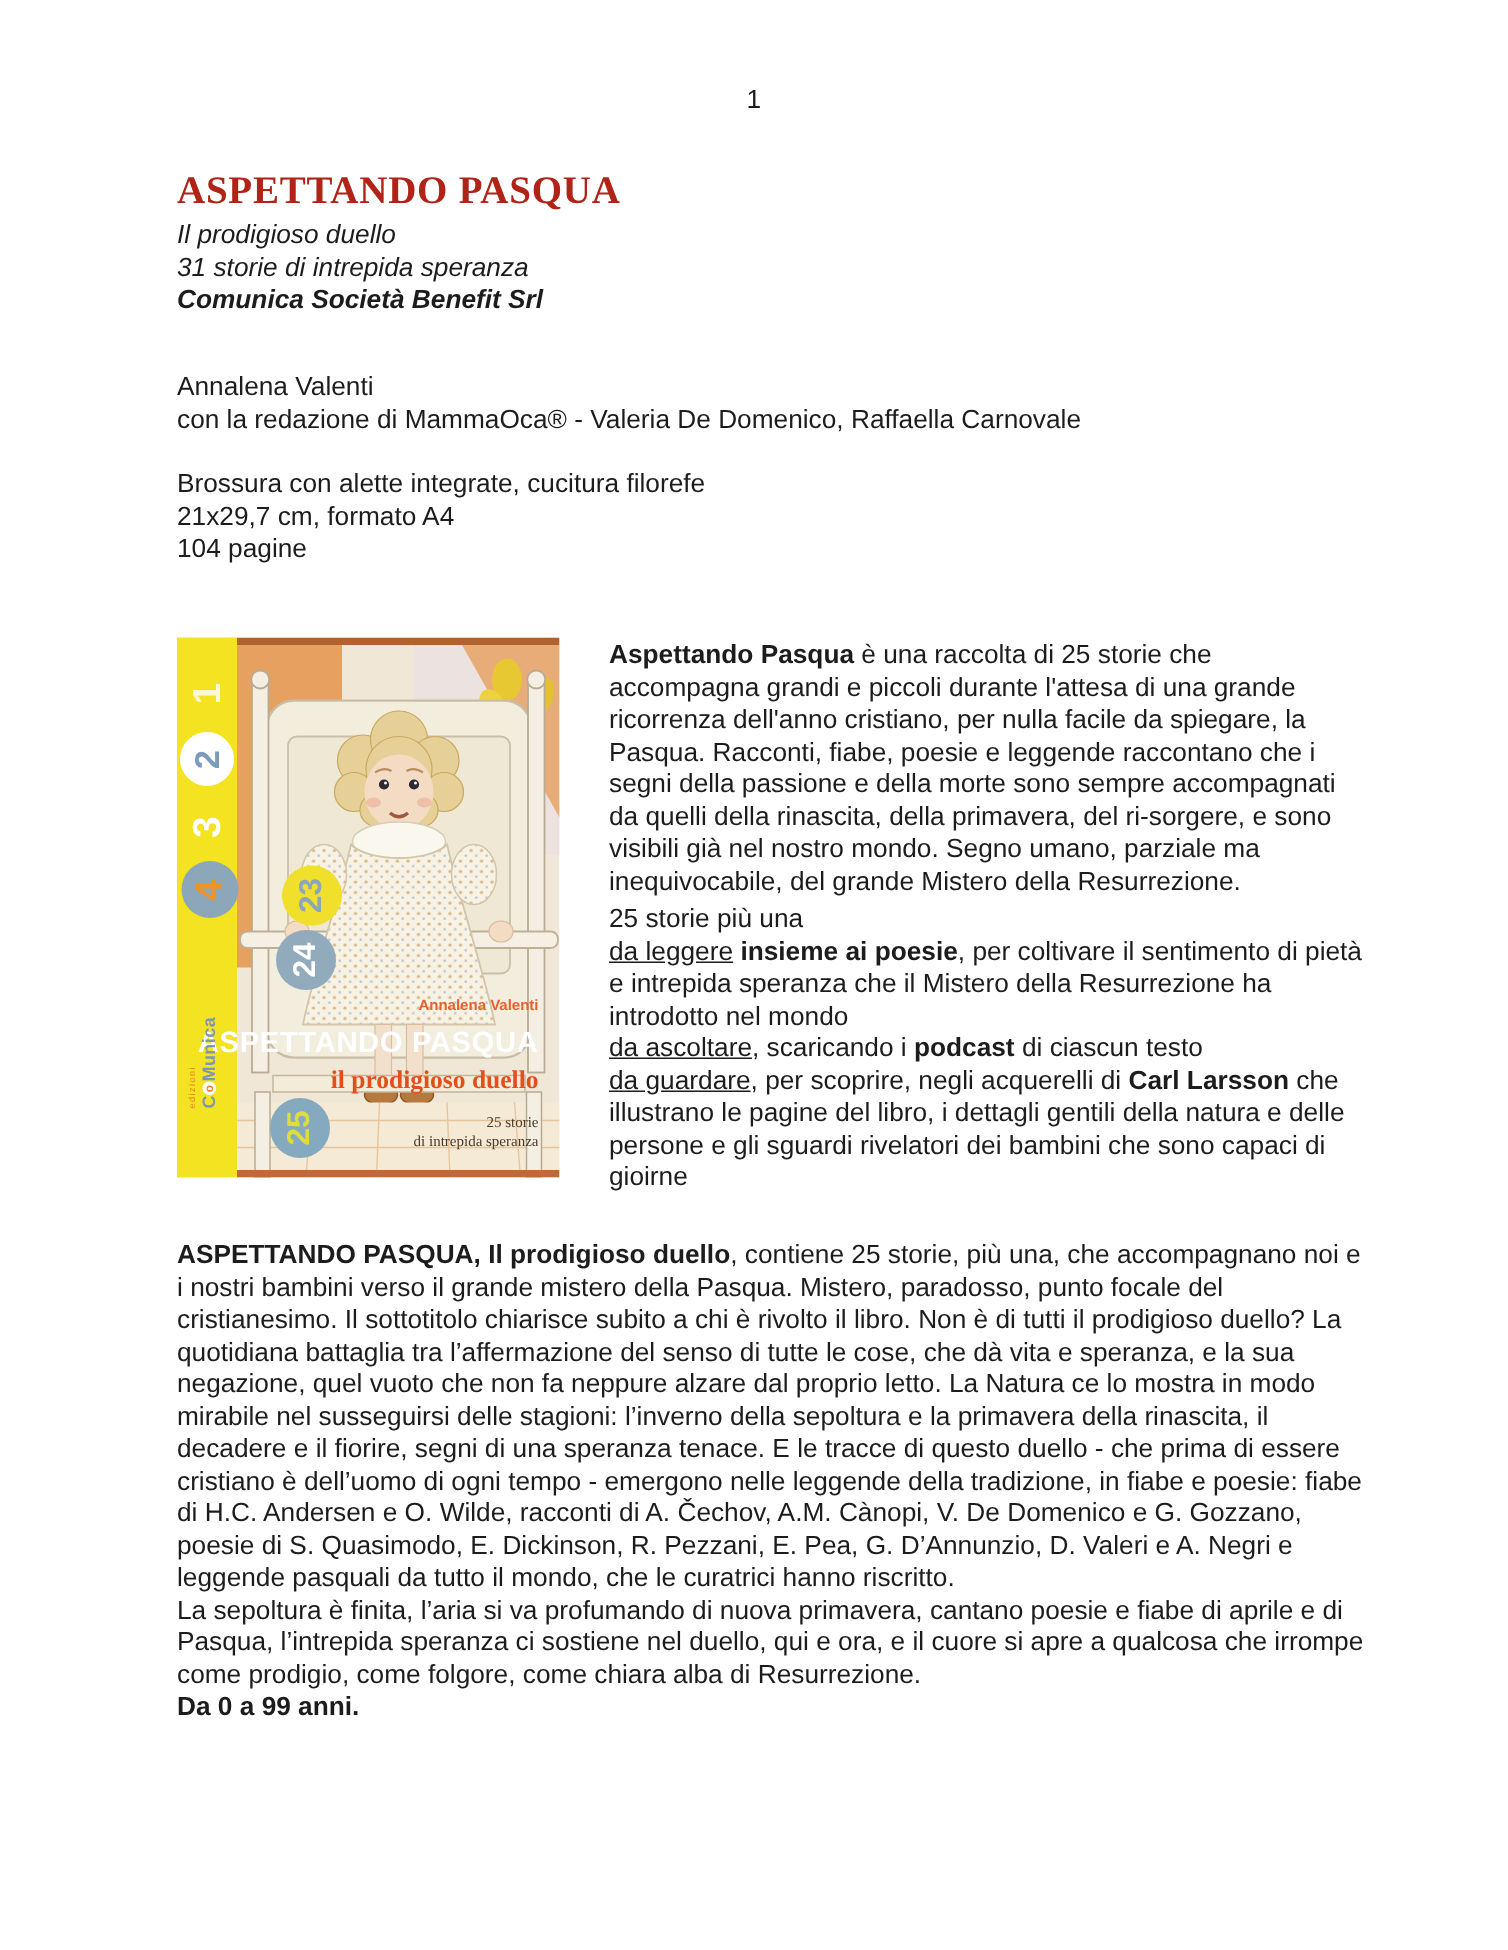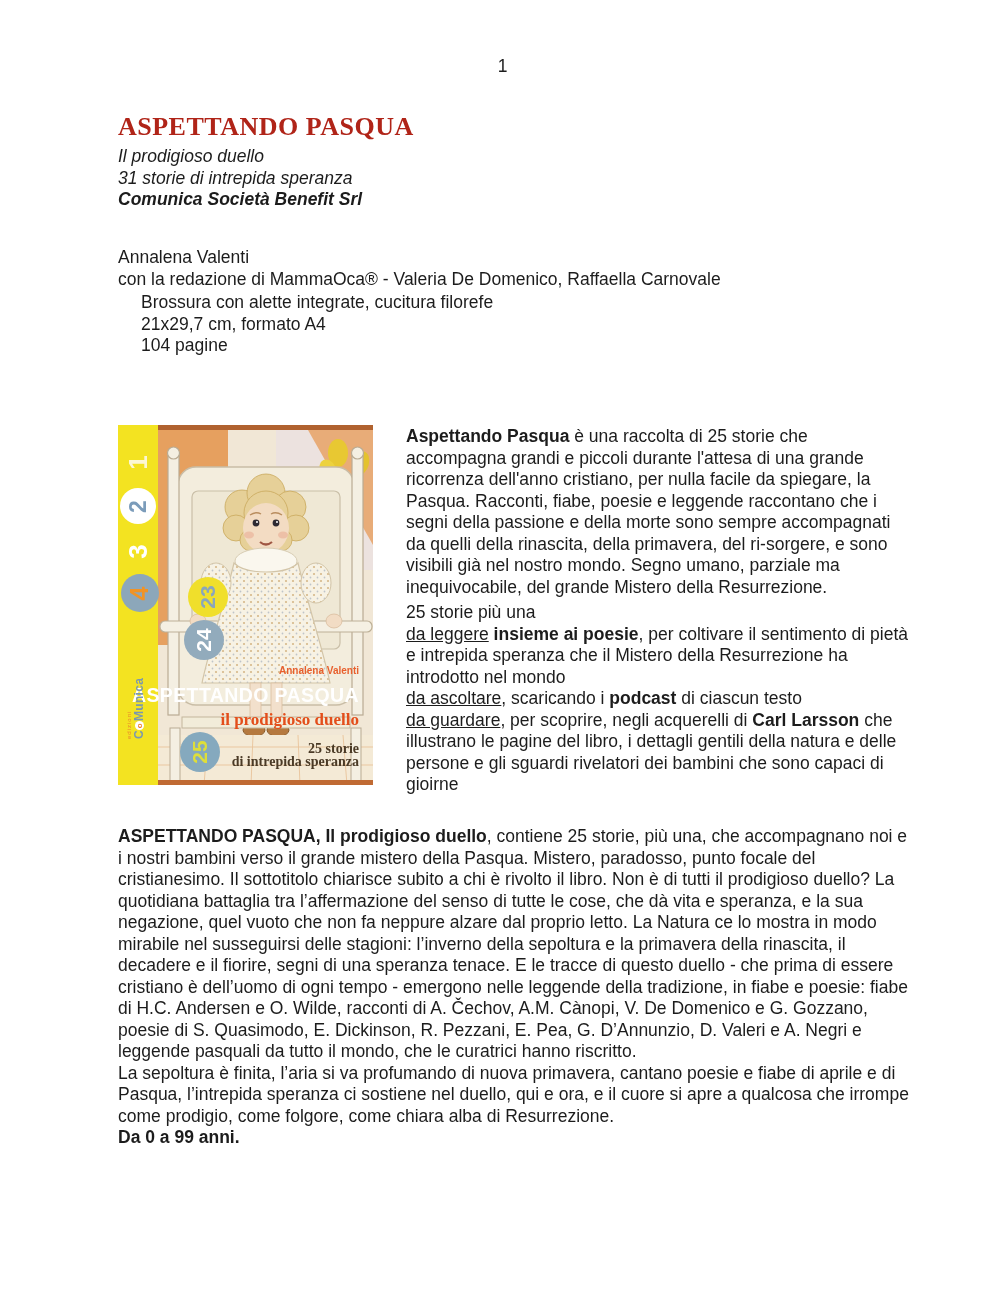--- a/index.html
+++ b/index.html
@@ -11,36 +11,36 @@
   .body-text{font-size:17.5px;line-height:21.5px;}
   .b{font-weight:bold;}
   .u{text-decoration:underline;}
 
   
   .page-number{left:0;right:0;top:56px;text-align:center;font-size:17.5px;}
   .doc-title{left:118px;top:112px;font-family:"Liberation Serif",serif;font-weight:bold;font-size:26px;color:#b02418;letter-spacing:.5px;}
   .doc-subtitles{left:118px;top:146px;font-style:italic;}
   .publisher{left:118px;top:189px;font-weight:bold;font-style:italic;}
   .authors{left:118px;top:247px;}
-  .specs{left:118px;top:292px;margin-left:23px;}
+  .specs{left:118px;top:312px;}
 
   
   .cover{left:118px;top:425px;width:255px;height:360px;}
   .cover-stripe{position:absolute;left:0;top:0;width:40px;height:360px;background:#f3e321;}
   .cover-art{position:absolute;left:40px;top:0;width:215px;height:360px;}
   .rot{display:inline-block;transform:rotate(-90deg);}
   .spine-num{position:absolute;width:40px;text-align:center;font-weight:bold;}
   .circle{position:absolute;border-radius:50%;display:flex;align-items:center;justify-content:center;font-weight:bold;}
   .badge-yellow{background:#f0df2b;}
   .badge-blue{background:#92abbc;}
   .cv-text{position:absolute;right:14px;text-align:right;white-space:nowrap;}
   .cv-author{top:240px;font-size:10px;font-weight:bold;color:#e8602e;}
   .cv-title{top:259px;font-size:19.5px;font-weight:bold;color:#ffffff;letter-spacing:.4px;}
   .cv-sub{top:285px;font-family:"Liberation Serif",serif;font-size:17px;font-weight:bold;color:#e34e1b;}
-  .cv-tag{top:317px;font-family:"Liberation Serif",serif;font-size:14px;font-weight:bold;color:#4a3a26;line-height:13px;}
+  .cv-tag{top:317px;font-family:"Liberation Serif",serif;font-size:10px;font-weight:normal;color:#4a3a26;line-height:13px;}
   .cv-logo{position:absolute;left:8px;top:314px;transform:rotate(-90deg);transform-origin:0 0;line-height:1;}
   .cv-logo .ed{font-size:6px;letter-spacing:1px;color:#e8862c;margin-bottom:1px;}
   .cv-logo .main{font-size:12px;font-weight:bold;color:#7b98ae;letter-spacing:.3px;}
   .cv-logo .o-dot{display:inline-block;width:9px;height:9px;line-height:9px;border-radius:50%;background:#ffffff;color:#f08325;font-size:8px;text-align:center;vertical-align:1px;}
 
   
   .right-col{left:406px;top:426px;width:502px;}
   .right-col .block2{margin-top:4px;}
   .review{left:118px;top:826px;width:794px;}
 </style>

